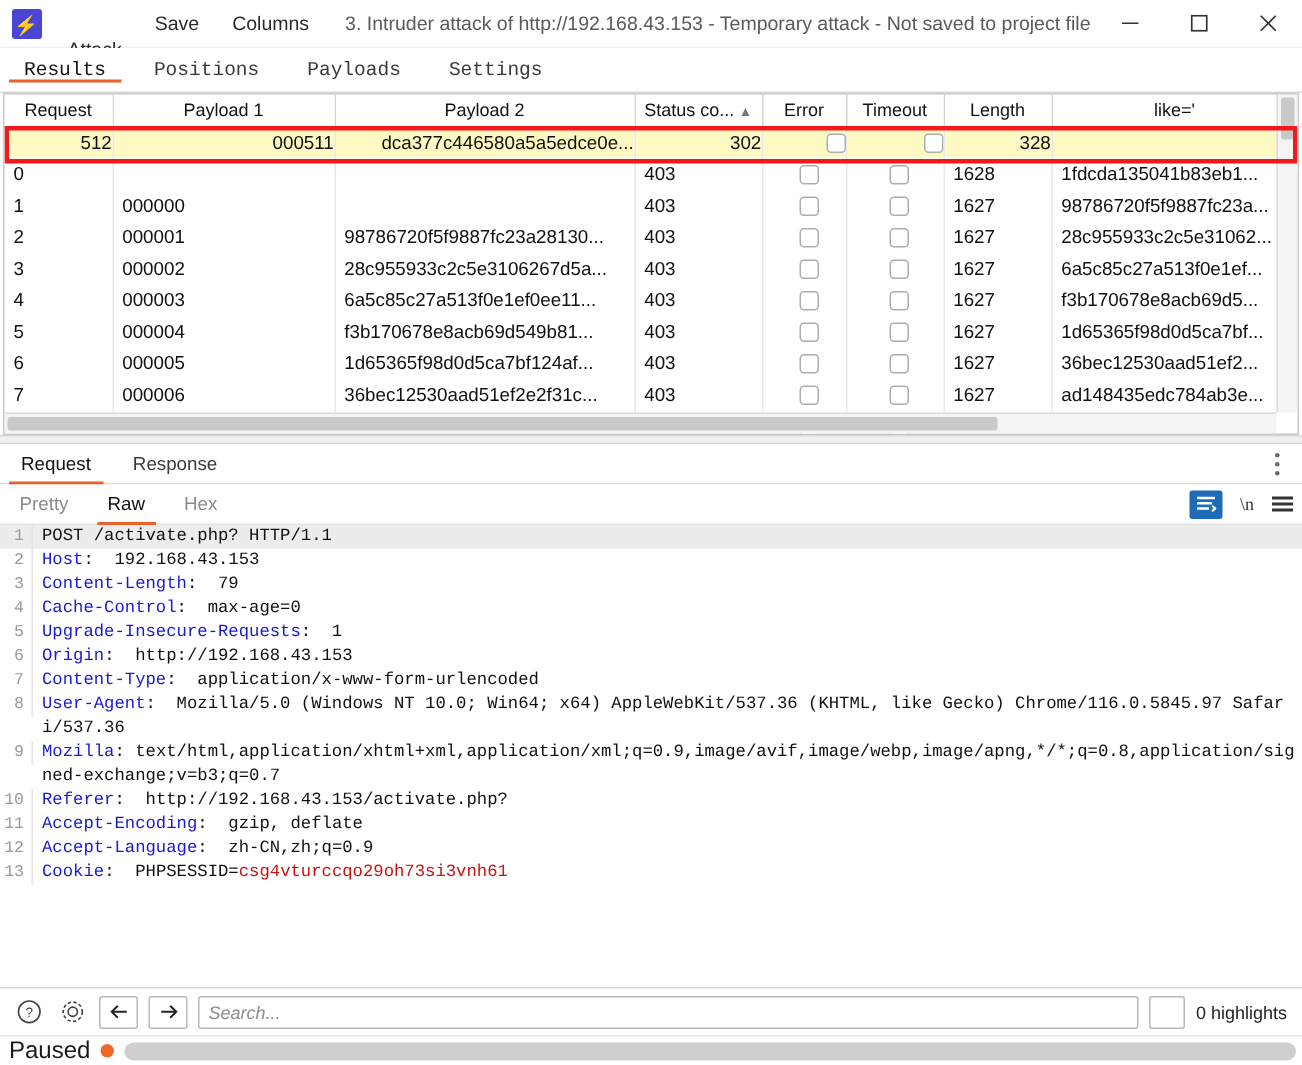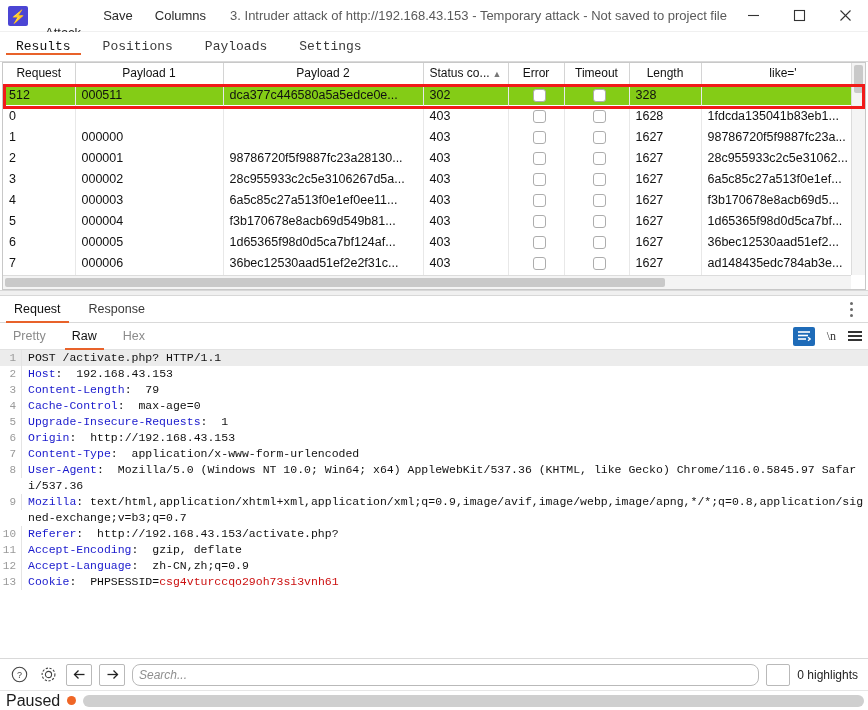--- a/index.html
+++ b/index.html
@@ -85,21 +85,21 @@
     background: #fff; border-right: 1px solid #d4d4d4;
     border-bottom: 1px solid #c9c9c9; text-align: center;
     overflow: hidden; white-space: nowrap; padding: 0 4px; position: relative;
   }
   table.results th .caret { color:#777; font-size:9px; margin-left:3px; }
   table.results td {
     height: 21px; font-size: 12.5px; color: #111;
     border-right: 1px solid #e8e8e8; padding: 0 0 0 6px;
     white-space: nowrap; overflow: hidden; text-overflow: clip;
   }
-  table.results tr.sel td { background: #84cc16; }
+  table.results tr.sel td { background: #fef9c3; text-align: right; }
   .cb {
     width: 13px; height: 13px; border: 1px solid #adadad; border-radius: 3px;
     background: #fff; display: inline-block; vertical-align: middle;
   }
   td.ctr { text-align: center; padding: 0; }
   .redbox {
     position: absolute; left: 0px; top: 21px; width: 862px; height: 25px;
     border: 3px solid #f11a1a; pointer-events: none; z-index: 5;
   }
   .vscroll {
@@ -177,21 +177,21 @@
   .icobtn {
     width: 22px; height: 22px; display: flex; align-items: center; justify-content: center;
     color: #333; font-size: 14px;
   }
   .navbtn {
     width: 26px; height: 22px; border: 1px solid #b9b9b9; border-radius: 2px;
     background: #fff; display: flex; align-items: center; justify-content: center;
     font-size: 13px; color: #222;
   }
   .searchbox {
-    flex: 1; height: 22px; border: 1px solid #b9b9b9; border-radius: 8px;
+    flex: 1; height: 22px; border: 1px solid #b9b9b9; border-radius: 2px;
     background: #fff; padding: 0 6px; font-size: 12px; color: #222;
     font-family: "Liberation Sans", sans-serif; font-style: italic;
   }
   .searchbox::placeholder { color: #8e8e8e; font-style: italic; }
   .tinybox { width: 24px; height: 22px; border: 1px solid #b9b9b9; border-radius:2px; background:#fff; }
   .hl-count { font-size: 12px; color: #222; white-space: nowrap; padding-right: 2px; }
 
   .statusbar {
     height: 20px; flex: none; display: flex; align-items: center; gap: 7px;
     padding: 0 4px 0 6px; background: #fff; border-top: 1px solid #e6e6e6;

